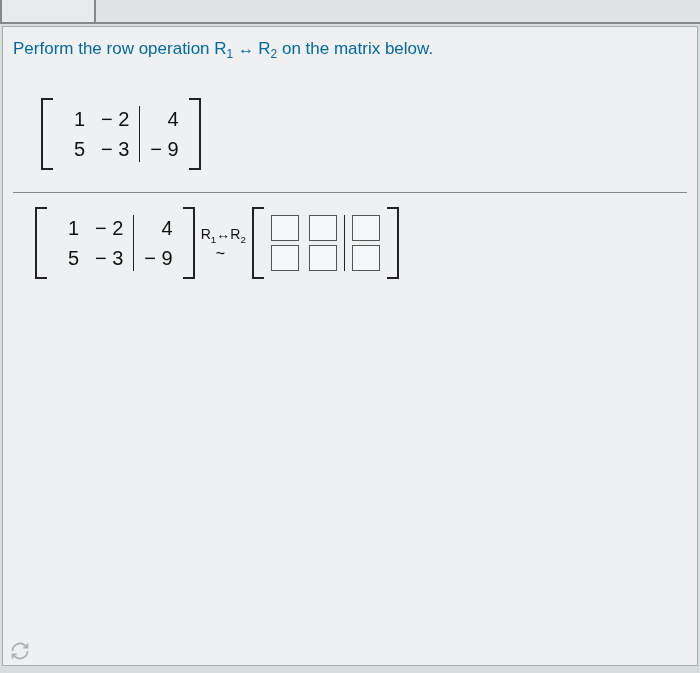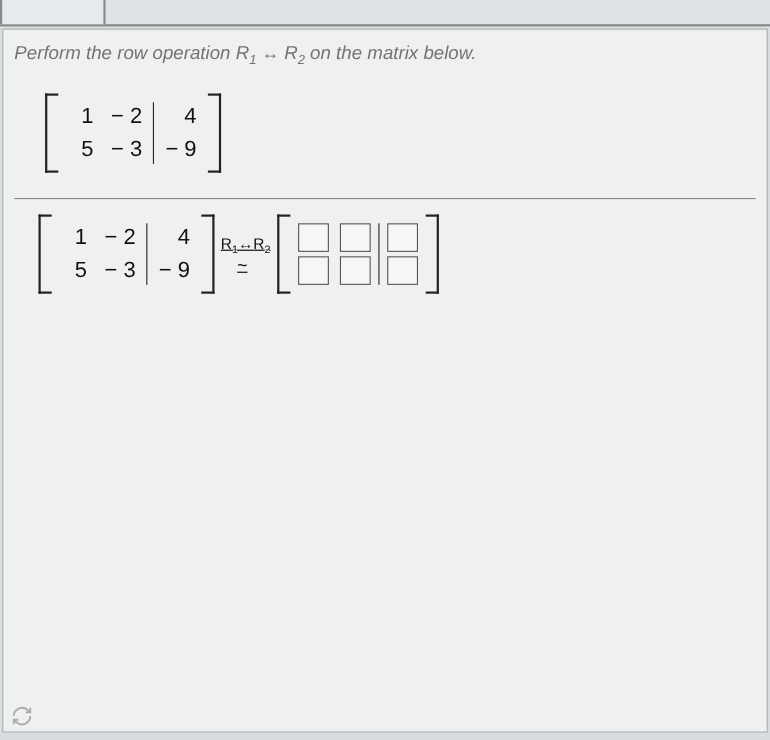--- a/index.html
+++ b/index.html
@@ -26,23 +26,22 @@
     }
     .content-panel {
       background: #eef0f1;
       border: 1px solid #aaa;
       margin: 2px;
       padding: 12px 10px;
       height: 640px;
     }
     .instruction {
       font-size: 17px;
-      color: #737373;
-      margin-bottom: 24px;
-      font-style: italic;
+      color: #0369a1;
+      margin-bottom: 37px;
     }
     .sub { font-size: 0.7em; vertical-align: sub; }
     .arrow { font-size: 0.95em; }
     .matrix-block {
       margin: 10px 0 18px 28px;
     }
     .hr-line {
       border: none;
       border-top: 1px solid #888;
       margin: 6px 0 14px 0;
@@ -193,21 +192,21 @@
         </div>
         <div class="aug-sep"></div>
         <div class="mcol">
           <span class="cell">4</span>
           <span class="cell">− 9</span>
         </div>
       </div>
       <div class="bracket right"></div>
     </div>
 
-    <div style="display:flex;flex-direction:column;align-items:center;text-decoration:underline;">
+    <div style="display:flex;flex-direction:column;align-items:center;">
       <span class="op-label">
         <span>R</span><span class="sub">1</span><span>↔</span><span>R</span><span class="sub">2</span>
       </span>
       <span class="tilde">~</span>
     </div>
 
     <div class="matrix">
       <div class="bracket left"></div>
       <div class="mbody">
         <div class="mcol inputs">

